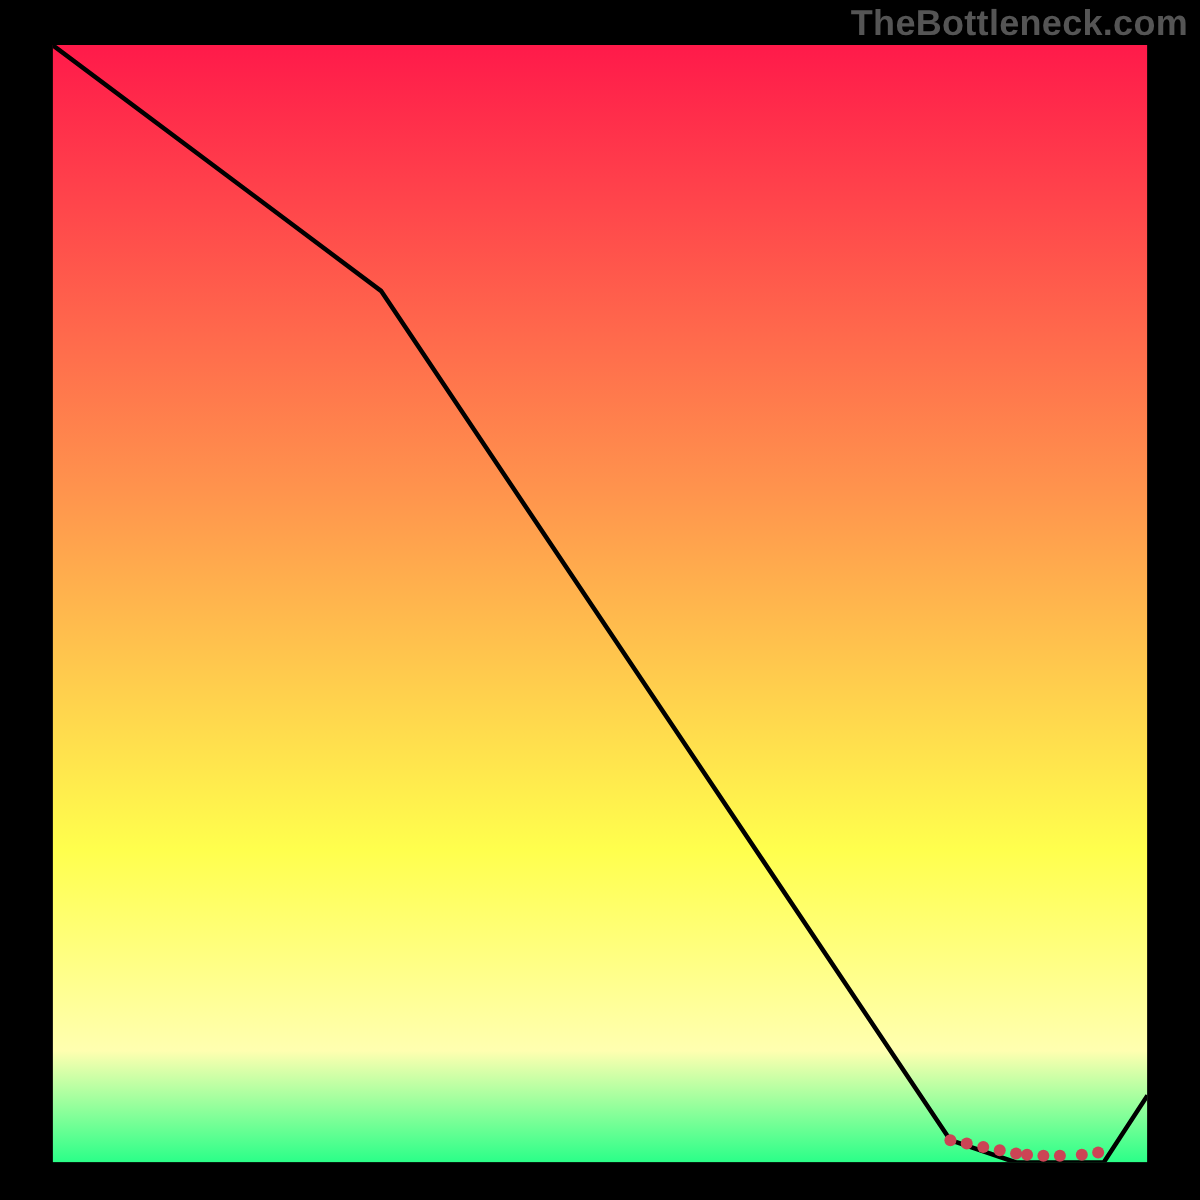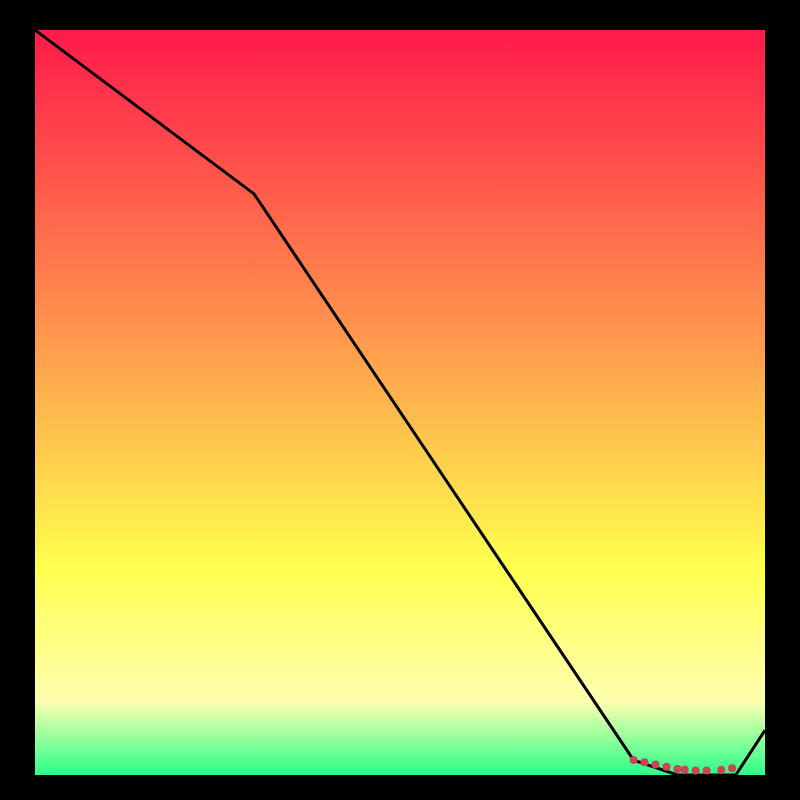--- a/index.html
+++ b/index.html
@@ -37,20 +37,21 @@
   .plot svg {
     display: block;
     width: 730px;
     height: 745px;
   }
 </style>
 </head>
 <body>
 
 <div class="frame">
+  <div class="watermark">TheBottleneck.com</div>
 
   <div class="plot">
     <svg viewBox="0 0 730 745" preserveAspectRatio="none">
       <defs>
         <linearGradient id="bg-grad" x1="0" y1="0" x2="0" y2="1">
           <stop offset="0" stop-color="#ff1a4a"></stop>
           <stop offset="0.40" stop-color="#ff944d"></stop>
           <stop offset="0.72" stop-color="#ffff4d"></stop>
           <stop offset="0.90" stop-color="#ffffb0"></stop>
           <stop offset="1.0" stop-color="#2aff88"></stop>

